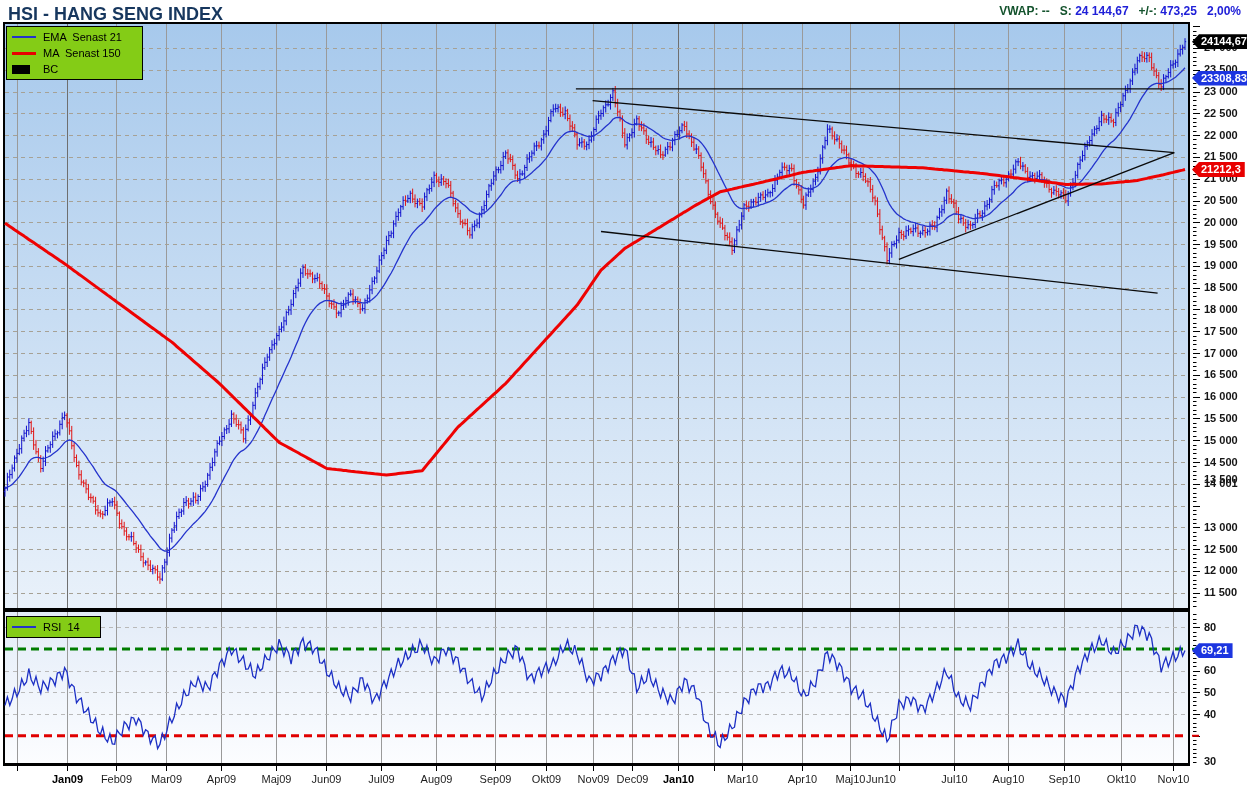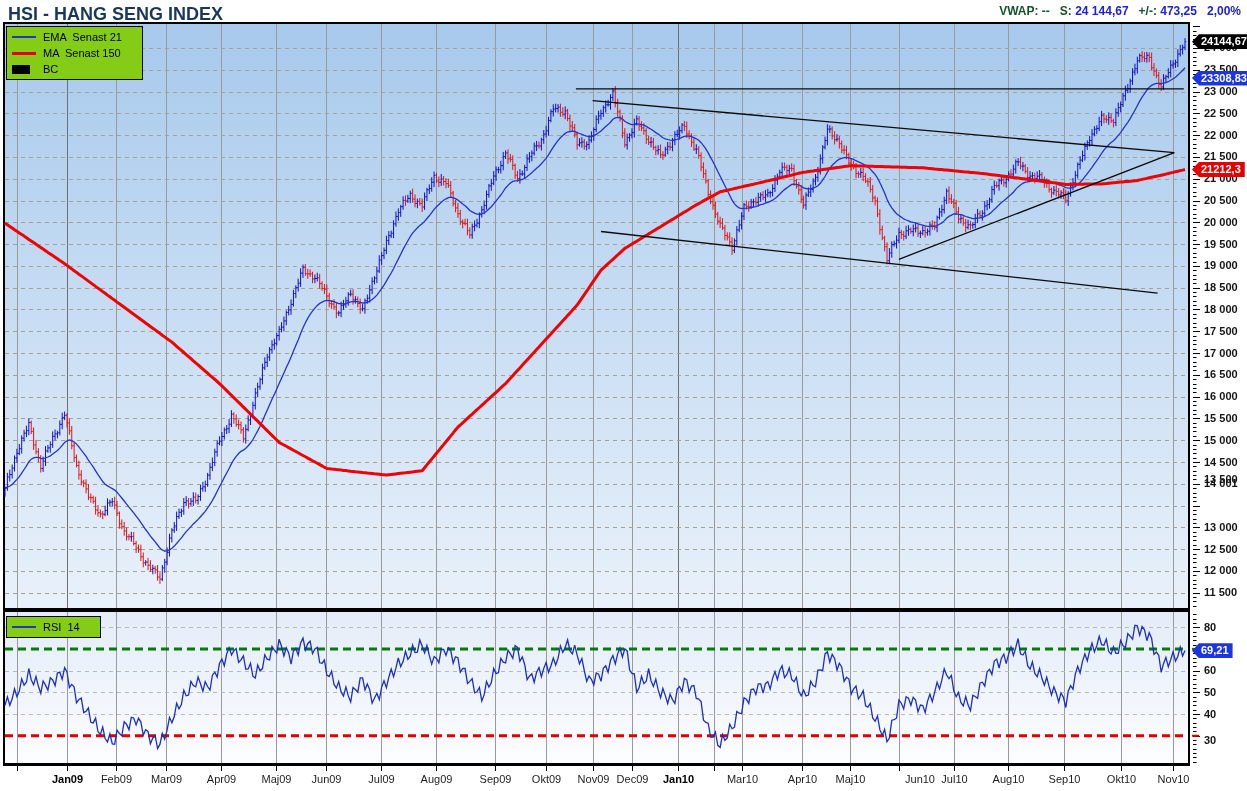--- a/index.html
+++ b/index.html
@@ -351,21 +351,21 @@
 <div class="mlabel" style="left: 381.5px;">Jul09</div>
 <div class="mlabel" style="left: 436.5px;">Aug09</div>
 <div class="mlabel" style="left: 495.5px;">Sep09</div>
 <div class="mlabel" style="left: 546.5px;">Okt09</div>
 <div class="mlabel" style="left: 593.5px;">Nov09</div>
 <div class="mlabel" style="left: 632.5px;">Dec09</div>
 <div class="mlabel bold" style="left: 678.5px;">Jan10</div>
 <div class="mlabel" style="left: 742.5px;">Mar10</div>
 <div class="mlabel" style="left: 802.5px;">Apr10</div>
 <div class="mlabel" style="left: 850.5px;">Maj10</div>
-<div class="mlabel" style="left: 920px;">Jun10</div>
+<div class="mlabel" style="left: 881px;">Jun10</div>
 <div class="mlabel" style="left: 954.5px;">Jul10</div>
 <div class="mlabel" style="left: 1008.5px;">Aug10</div>
 <div class="mlabel" style="left: 1064.5px;">Sep10</div>
 <div class="mlabel" style="left: 1121.5px;">Okt10</div>
 <div class="mlabel" style="left: 1173.5px;">Nov10</div>
 <div class="axlabel" style="top: 41.4701px;">24 000</div>
 <div class="axlabel" style="top: 63.2612px;">23 500</div>
 <div class="axlabel" style="top: 85.0522px;">23 000</div>
 <div class="axlabel" style="top: 106.843px;">22 500</div>
 <div class="axlabel" style="top: 128.634px;">22 000</div>
@@ -387,13 +387,13 @@
 <div class="axlabel" style="top: 477.291px;">14 001</div>
 <div class="axlabel" style="top: 473px; text-align: right;">13 500</div>
 <div class="axlabel" style="top: 520.873px;">13 000</div>
 <div class="axlabel" style="top: 542.664px;">12 500</div>
 <div class="axlabel" style="top: 564.455px;">12 000</div>
 <div class="axlabel" style="top: 586.246px;">11 500</div>
 <div class="axlabel" style="top: 620.7px;">80</div>
 <div class="axlabel" style="top: 664.129px;">60</div>
 <div class="axlabel" style="top: 685.843px;">50</div>
 <div class="axlabel" style="top: 707.557px;">40</div>
-<div class="axlabel" style="top: 734px;">30</div>
+<div class="axlabel" style="top: 755px;">30</div>
 
 </body></html>

